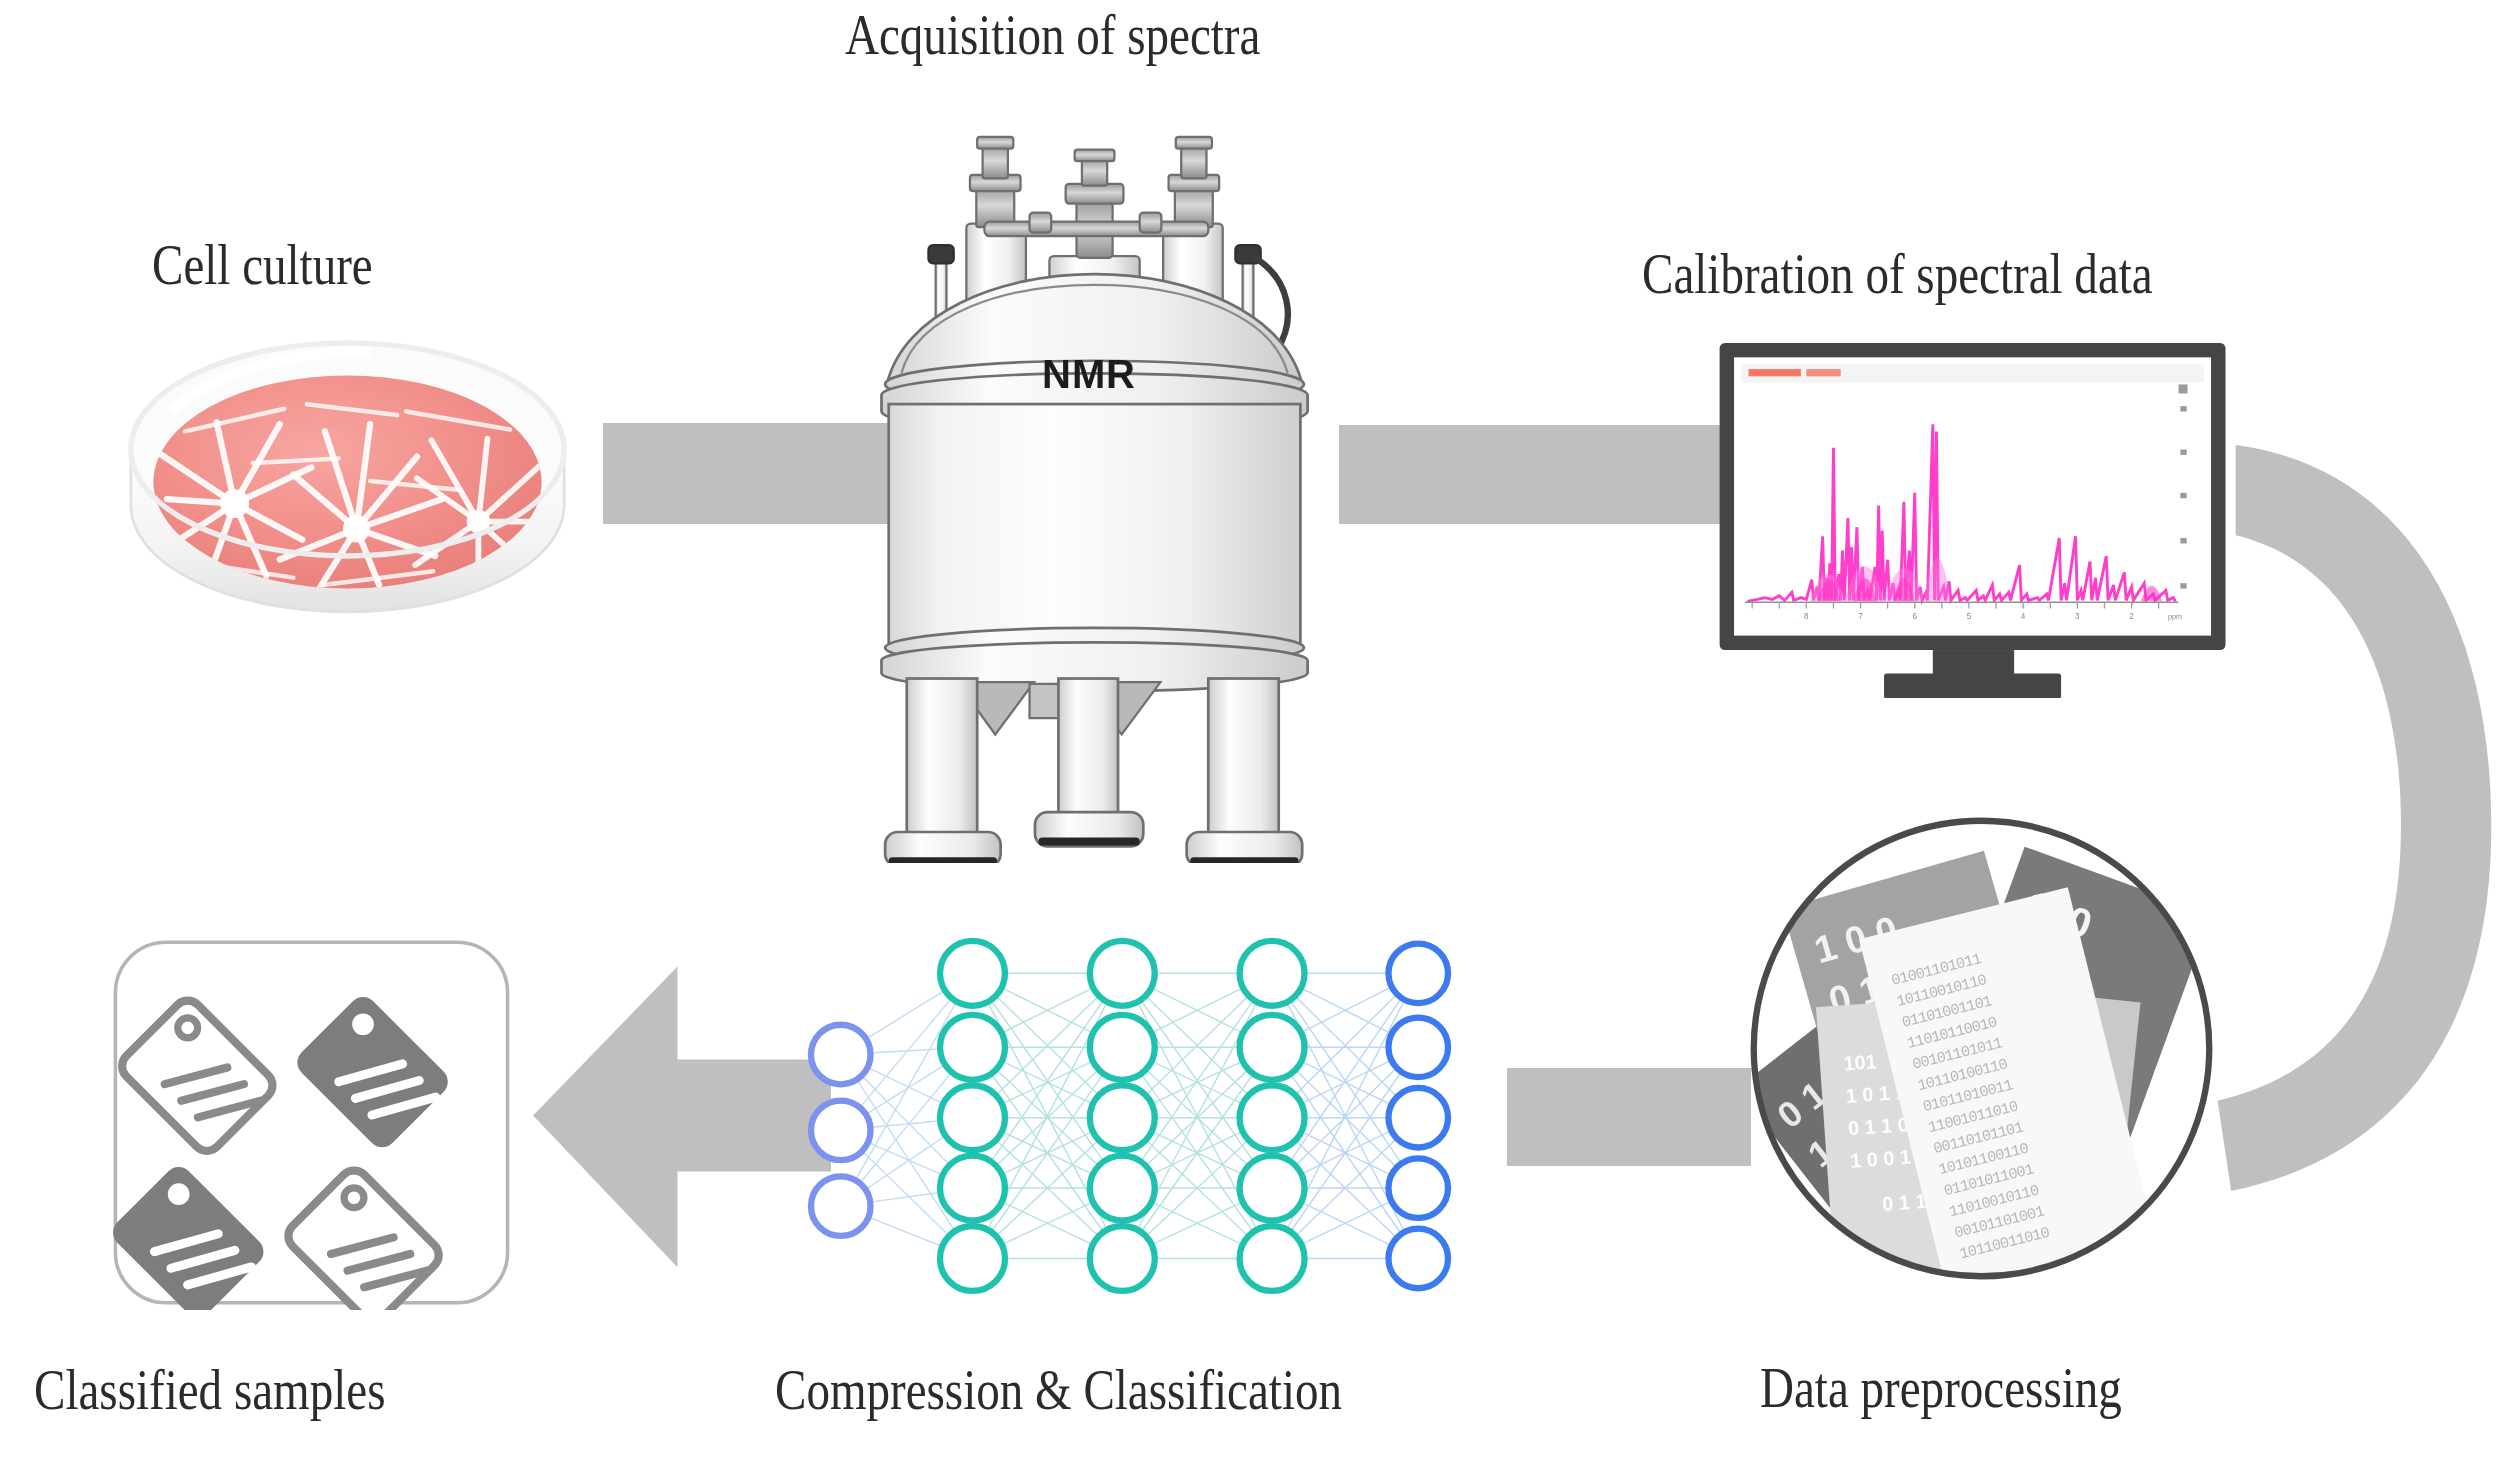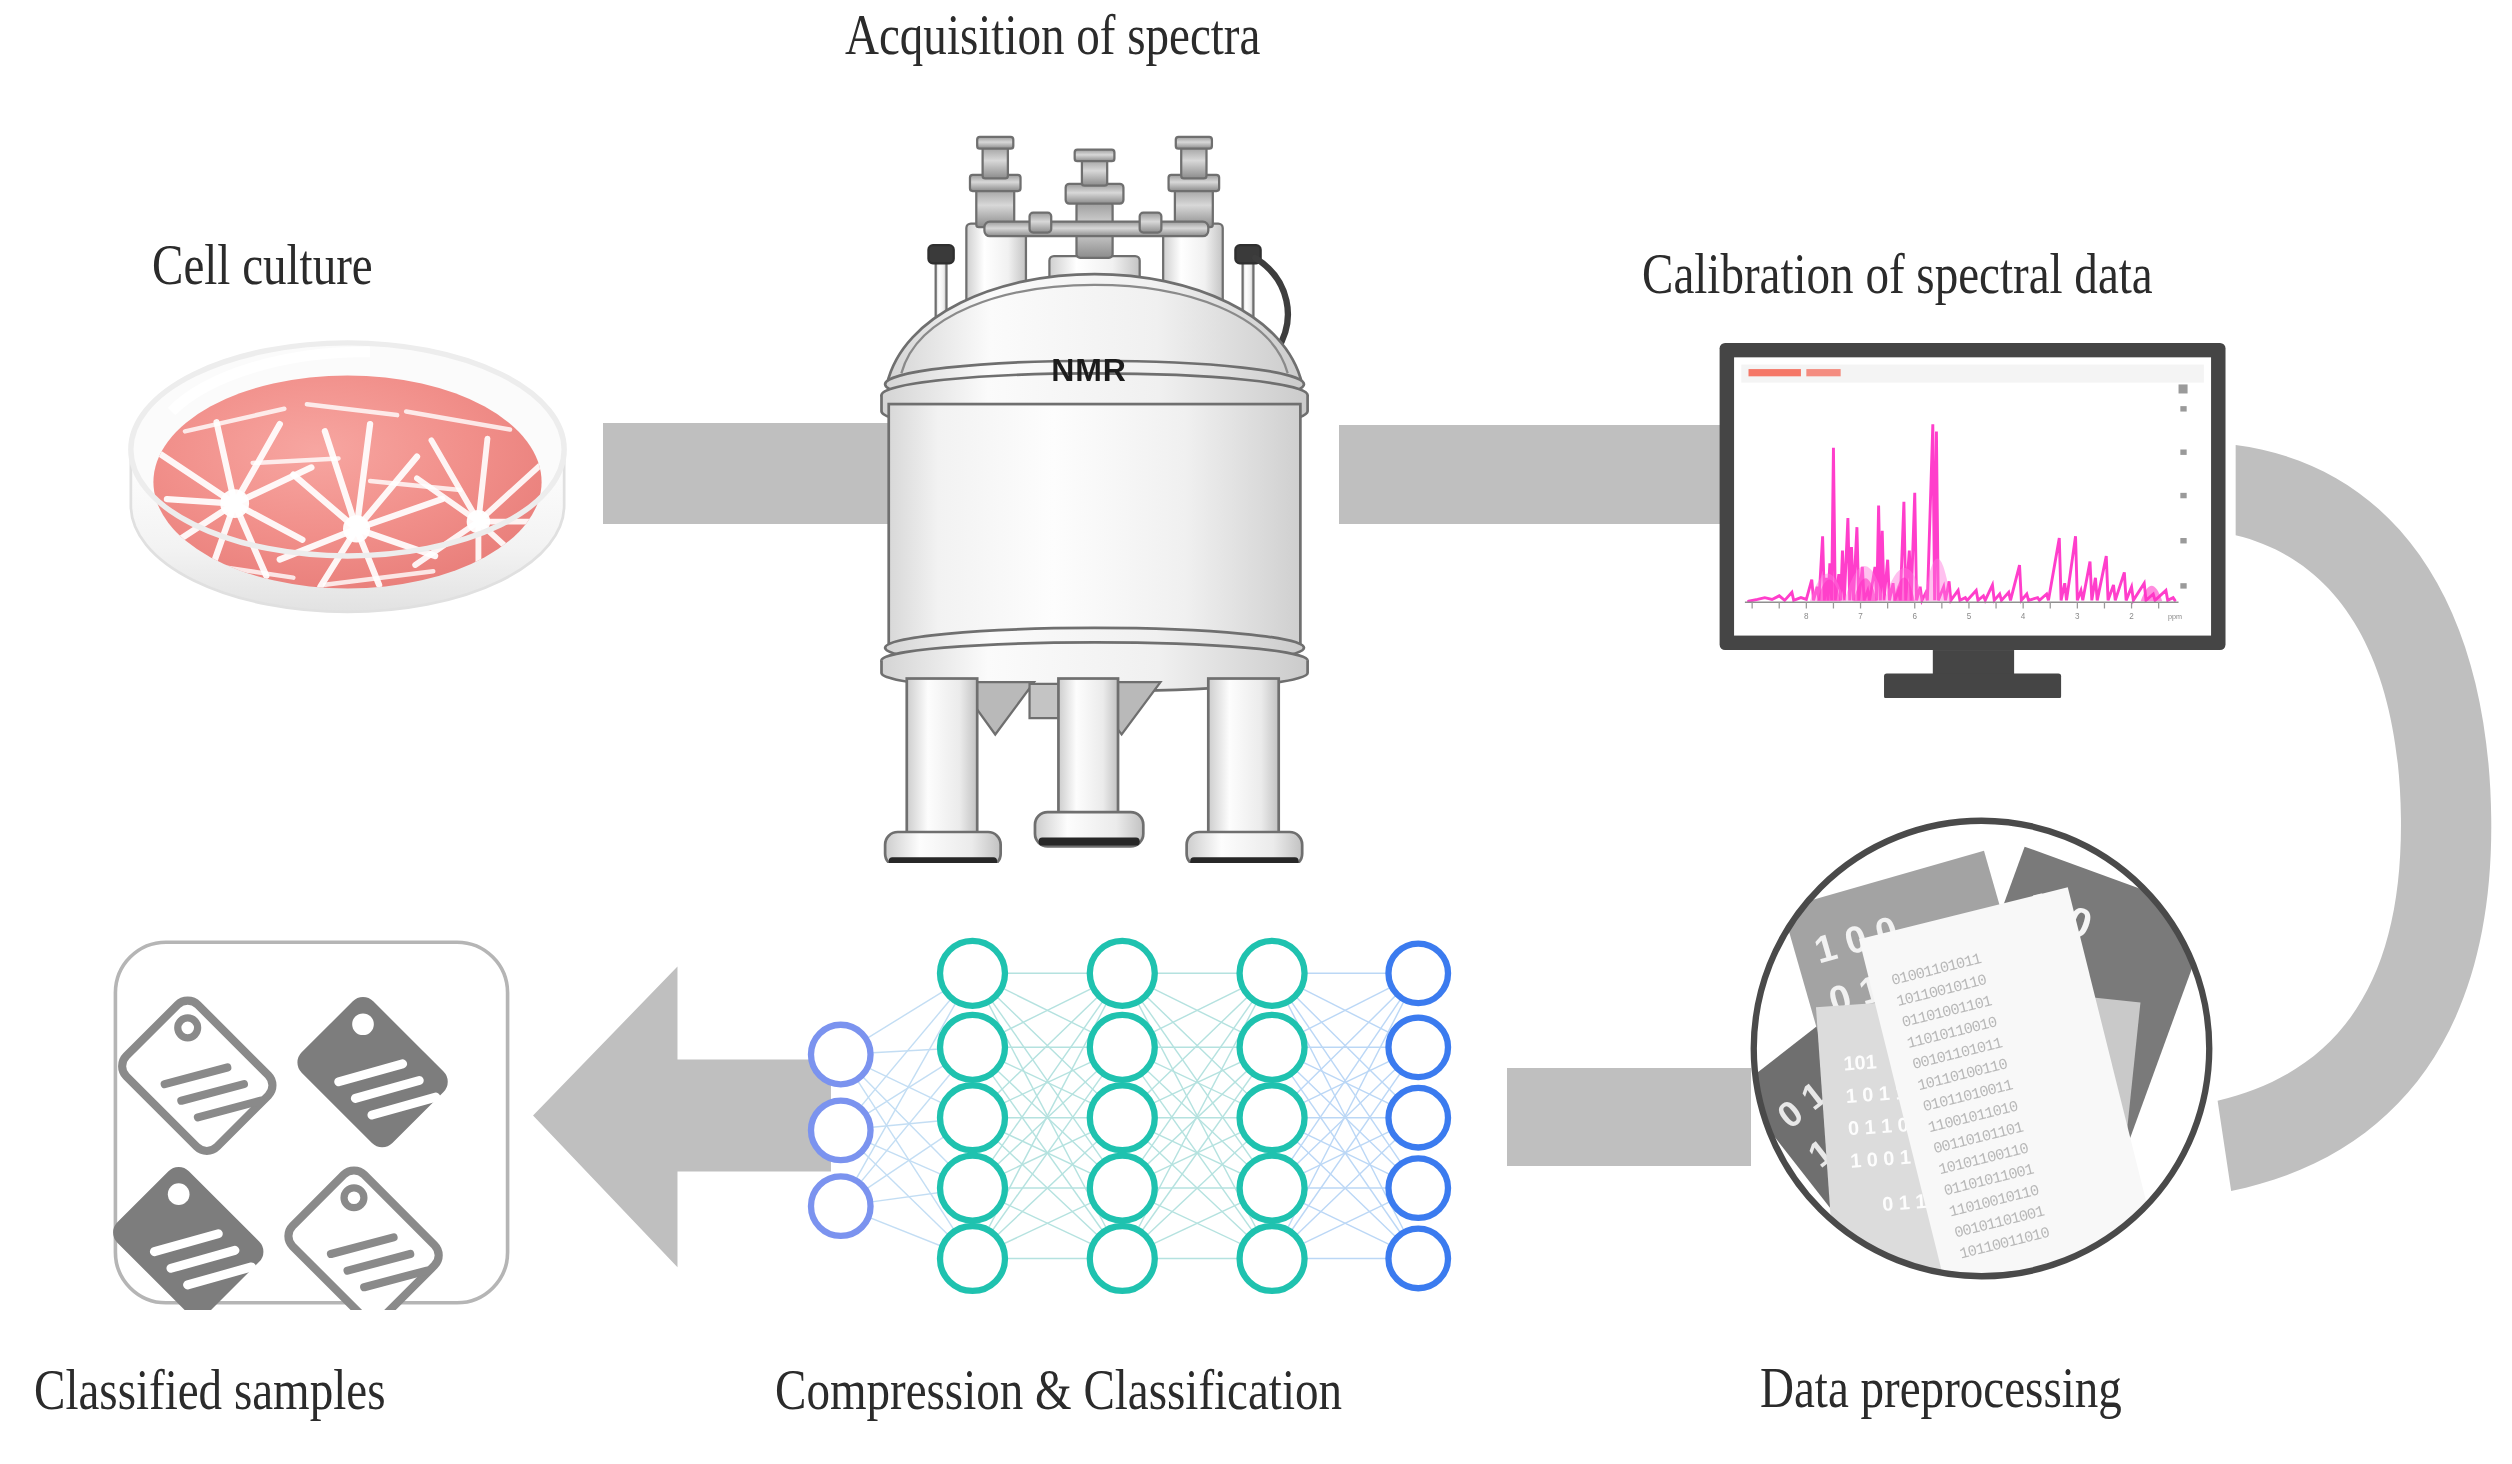--- a/index.html
+++ b/index.html
@@ -59,21 +59,21 @@
   #dish { left: 99px; top: 314px; width: 497px; height: 325px; }
 
   
   #nmr { left: 849px; top: 86px; width: 492px; height: 777px; }
   #nmr-text {
     position: absolute;
     left: 0; right: 12px; top: 266px;
     text-align: center;
     font-family: "Liberation Sans", "DejaVu Sans", sans-serif;
     font-weight: bold;
-    font-size: 32px;
+    font-size: 40px;
     letter-spacing: 0.9px;
     color: #1c1c1c;
     pointer-events: none;
   }
 
   
   #monitor { left: 1716px; top: 341px; width: 533px; height: 357px; }
 
   
   #preproc { left: 1742px; top: 809px; width: 479px; height: 479px; }

